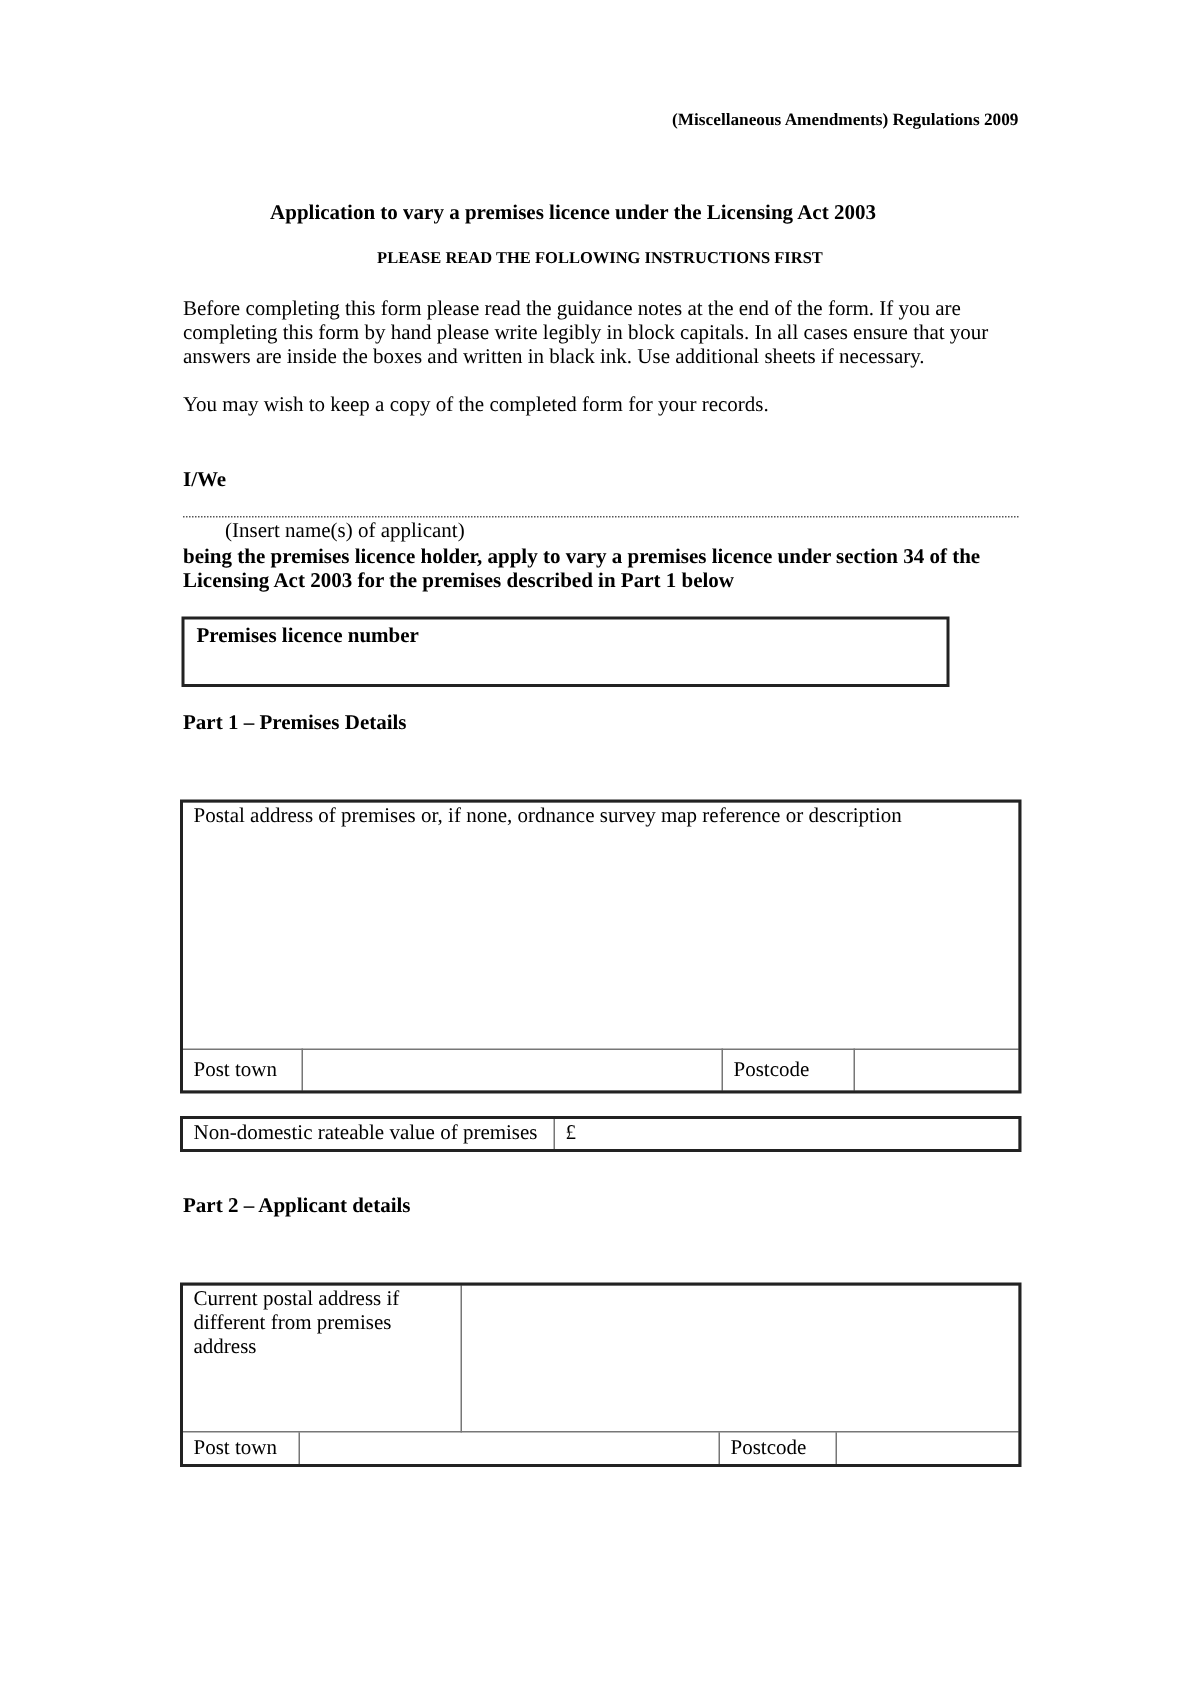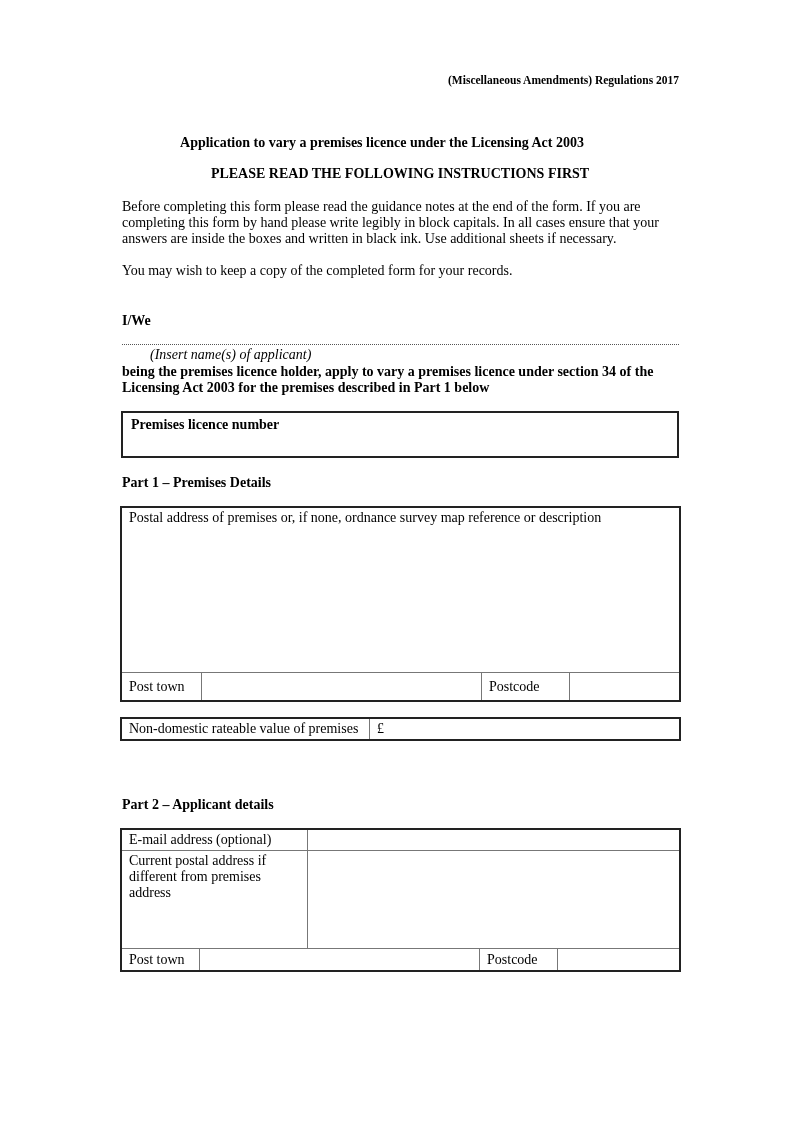--- a/index.html
+++ b/index.html
@@ -1,38 +1,38 @@
 <!DOCTYPE html>
 <html><head>
 <meta charset="utf-8">
 <style>
   html, body { margin: 0; padding: 0; background: #ffffff; }
   body { width: 800px; height: 1130px; position: relative; font-family: "Liberation Serif", serif; color: #000; font-size: 14px; }
   .abs { position: absolute; }
   .schedule { right: 121px; top: 72px; text-align: right; font-weight: bold; font-size: 11.5px; line-height: 16px; }
   .title { left: 0; width: 764px; top: 135px; text-align: center; font-weight: bold; font-size: 14px; }
-  .instr-head { left: 0; width: 800px; top: 166px; text-align: center; font-weight: bold; font-size: 14px; }
+  .instr-head { left: 0; width: 800px; top: 166px; text-align: center; font-weight: bold; font-size: 11px; }
   .para { left: 122px; width: 560px; font-size: 14px; line-height: 16px; }
   .iwe { left: 122px; top: 313px; font-weight: bold; font-size: 14px; text-align: right; }
   .dotline { left: 122px; top: 344px; width: 557px; border-top: 1px dotted #555; height: 0; }
-  .insert { left: 150px; top: 347px; font-style: italic; font-size: 14px; text-align: right; }
+  .insert { left: 150px; top: 347px; font-size: 14px; text-align: right; }
   .being { left: 122px; top: 364px; width: 560px; font-weight: bold; font-size: 14px; line-height: 16px; }
   .box { position: absolute; border: 2px solid #222; box-sizing: border-box; }
-  .lic { left: 121px; top: 411px; width: 558px; height: 47px; }
+  .lic { left: 121px; top: 411px; width: 512px; height: 47px; }
   .lic .lbl { position: absolute; left: 8px; top: 4px; font-weight: bold; }
   .part-h { font-weight: bold; font-size: 14px; left: 122px; }
-  table.grid { border-collapse: collapse; position: absolute; left: 121px; width: 558px; table-layout: fixed; }
+  table.grid { border-collapse: collapse; position: absolute; left: 121px; width: 558px; table-layout: fixed; margin-top: 27px; }
   table.grid td { border: 1px solid #777; padding: 2px 7px; vertical-align: top; font-size: 14px; line-height: 16px; }
   table.outer { outline: 2px solid #222; outline-offset: -1px; }
 </style>
 </head>
 <body>
 
 <div class="abs schedule">
-  <div>(Miscellaneous Amendments) Regulations 2017</div>
+  <div>(Miscellaneous Amendments) Regulations 2009</div>
 </div>
 
 <div class="abs title">Application to vary a premises licence under the Licensing Act 2003</div>
 <div class="abs instr-head">PLEASE READ THE FOLLOWING INSTRUCTIONS FIRST</div>
 <div class="abs para" style="top:199px">Before completing this form please read the guidance notes at the end of the form.  If you are completing this form by hand please write legibly in block capitals.  In all cases ensure that your answers are inside the boxes and written in black ink.  Use additional sheets if necessary.</div>
 <div class="abs para" style="top:263px">You may wish to keep a copy of the completed form for your records.</div>
 
 <div class="abs iwe">I/We</div>
 <div class="abs dotline"></div>
 <div class="abs insert">(Insert name(s) of applicant)</div>
@@ -85,24 +85,20 @@
 
 <table class="grid outer" style="top:829px">
   <colgroup>
       <col style="width:78px">
       <col style="width:108px">
       <col style="width:172px">
       <col style="width:78px">
       <col style="width:122px">
     </colgroup>
   <tbody>
-  <tr style="height:21px">
-    <td colspan="2">E-mail address (optional)</td>
-    <td colspan="3"></td>
-  </tr>
   <tr style="height:98px">
     <td colspan="2">Current postal address if different from premises address</td>
     <td colspan="3"></td>
   </tr>
   <tr style="height:22px">
     <td style="vertical-align:middle">Post town</td>
     <td colspan="2"></td>
     <td style="vertical-align:middle">Postcode</td>
     <td></td>
   </tr>

